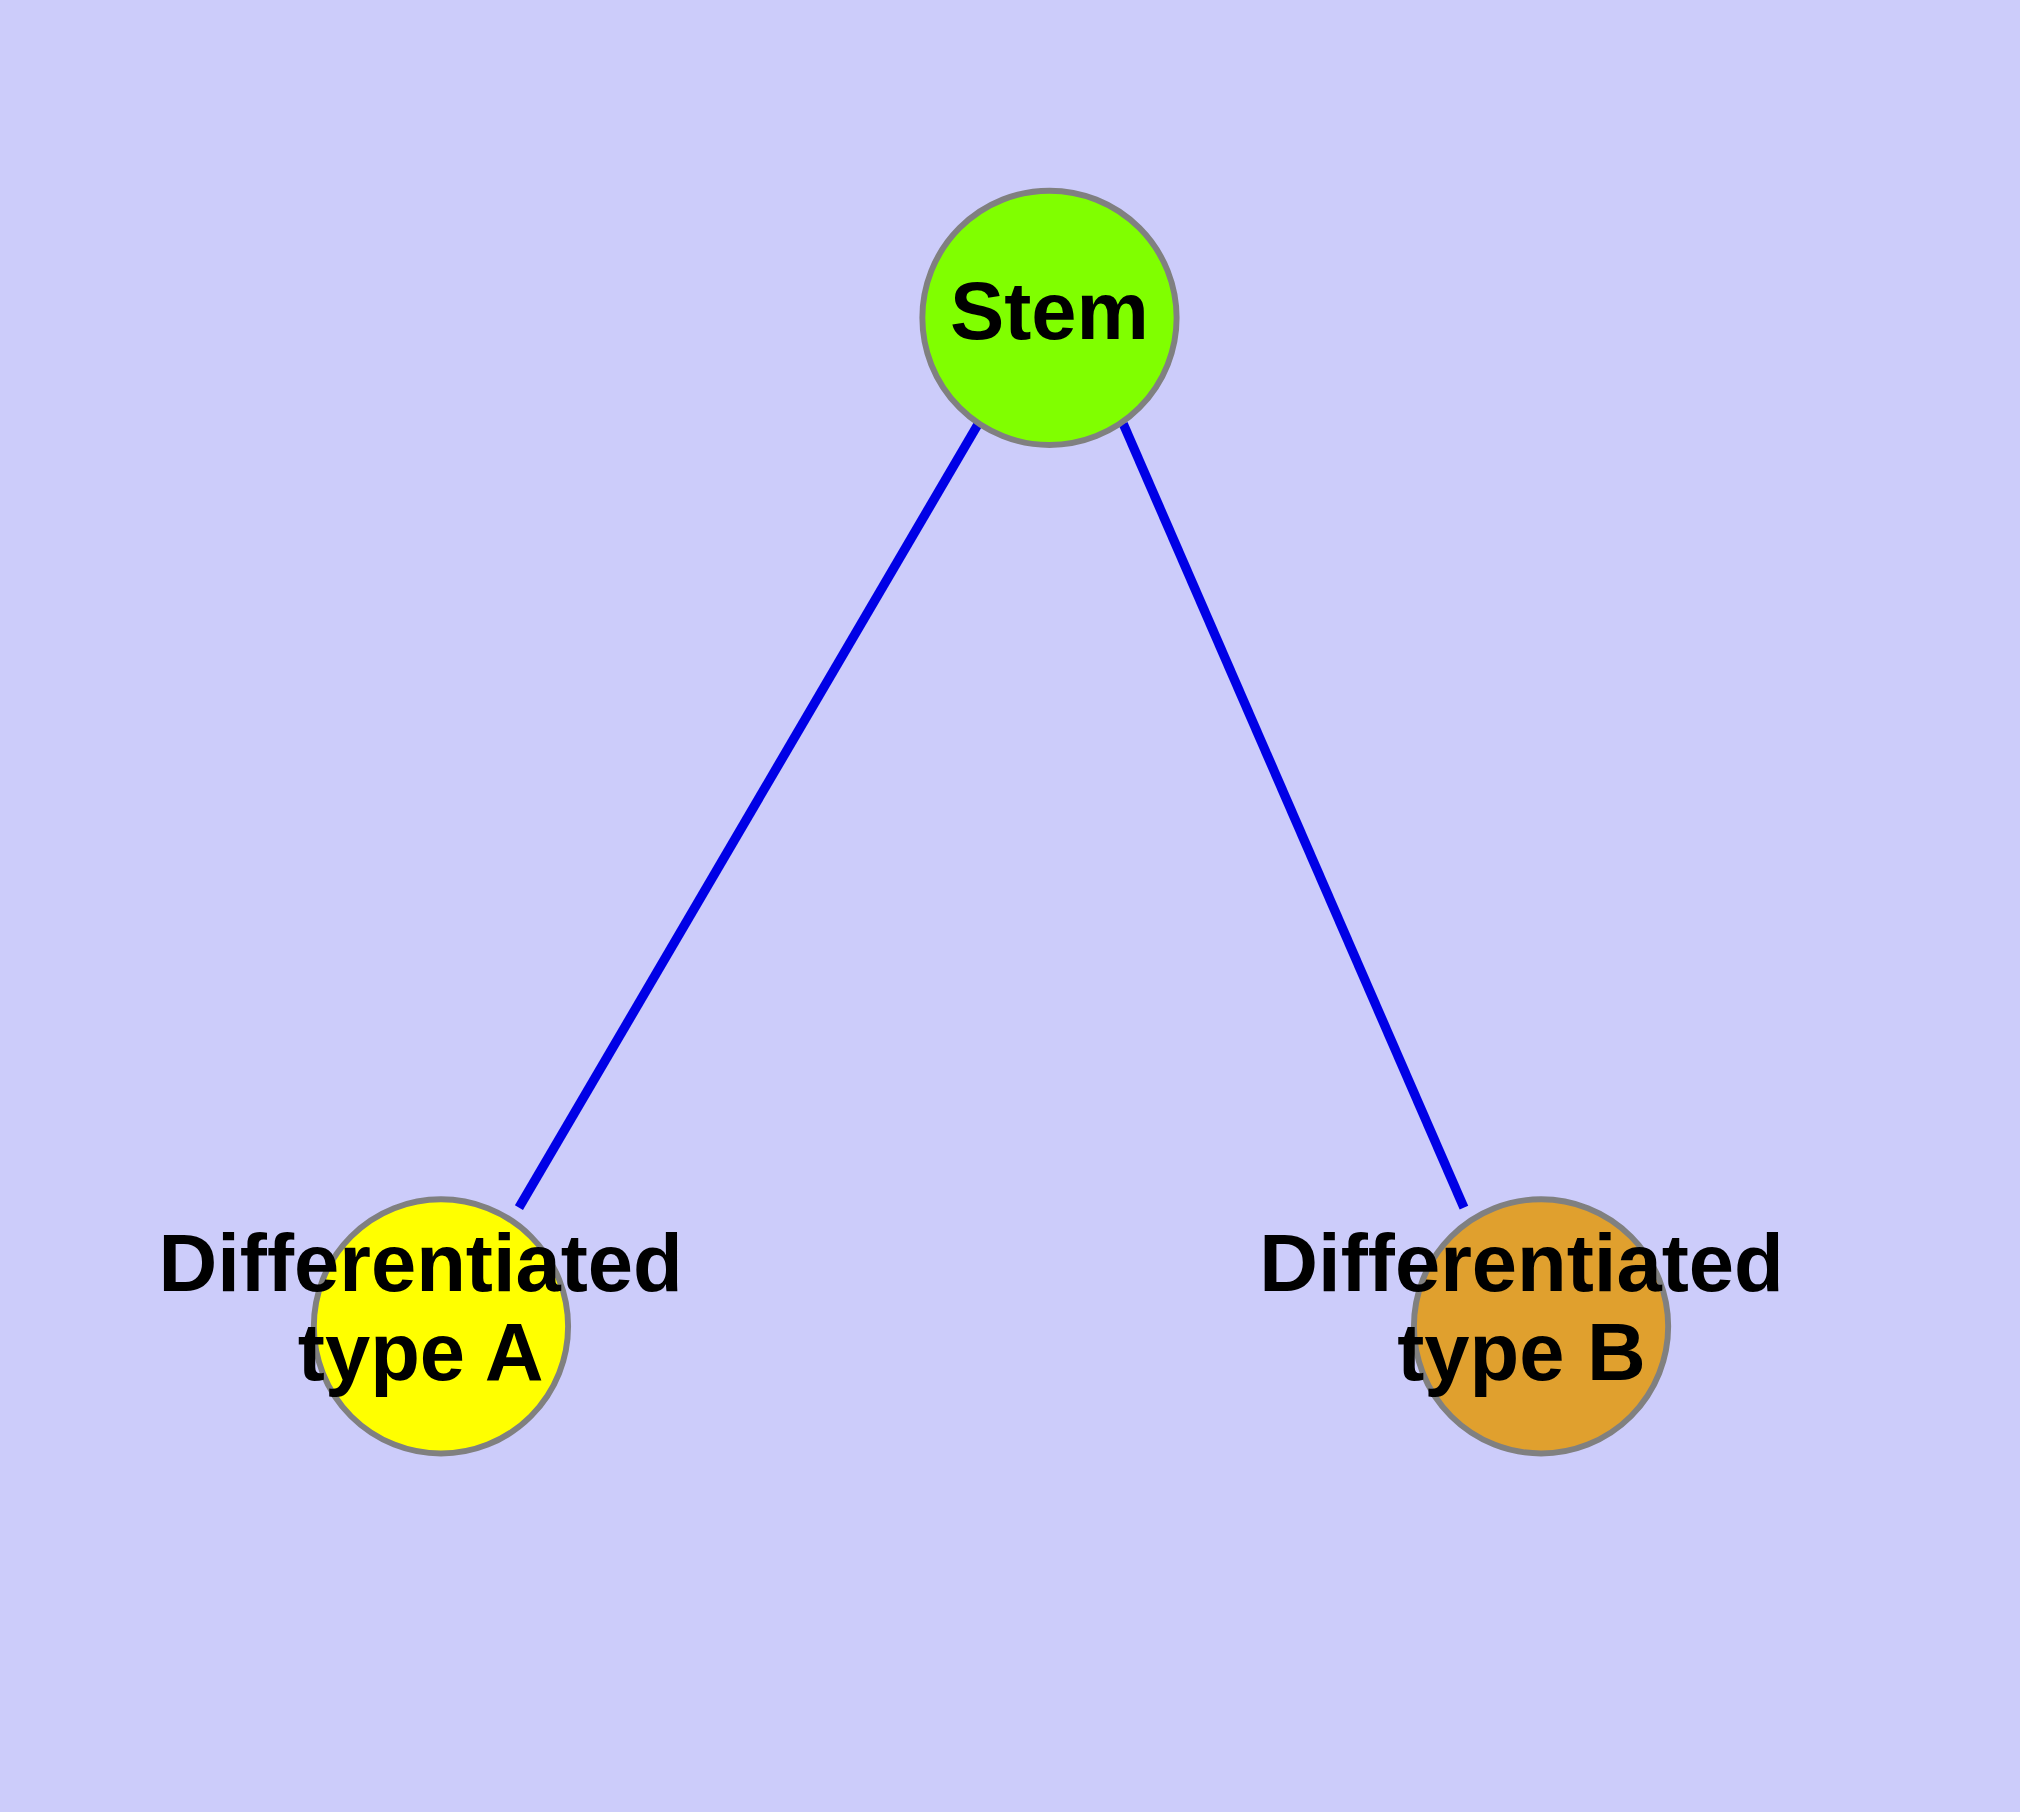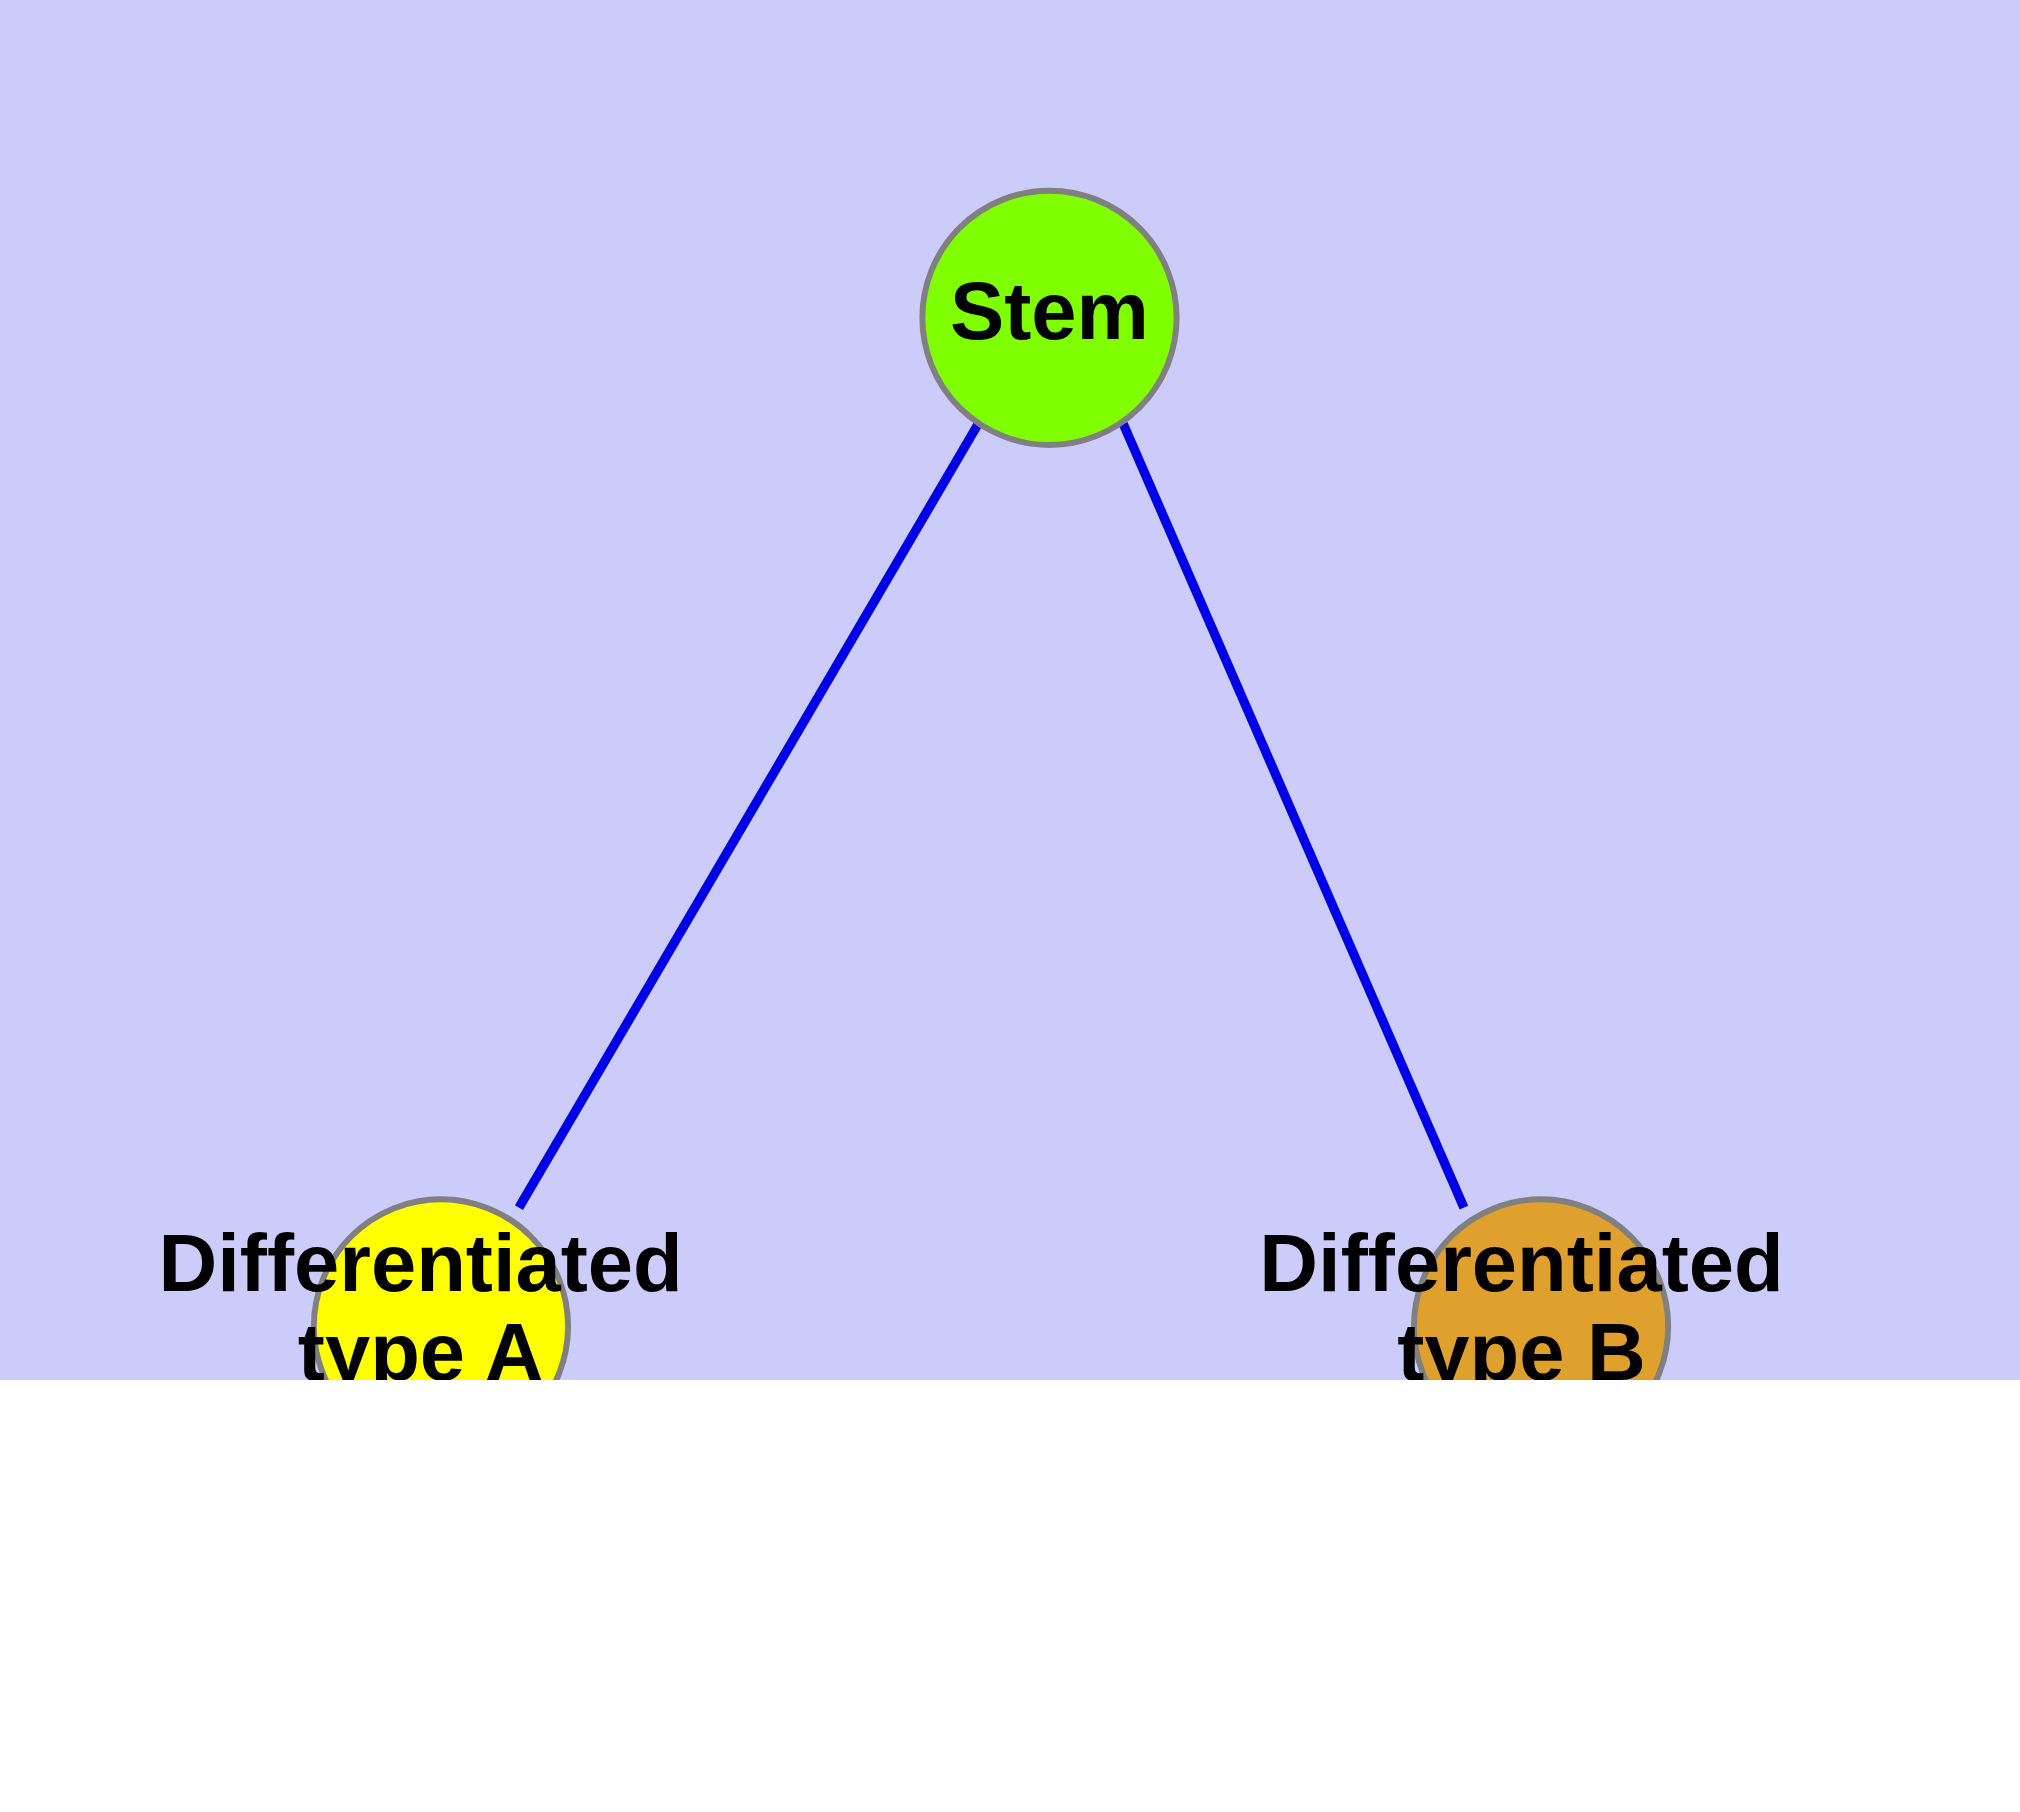--- a/index.html
+++ b/index.html
@@ -30,21 +30,21 @@
     font-family: "Liberation Sans", sans-serif;
     font-weight: bold;
     fill: #000000;
     text-anchor: middle;
     dominant-baseline: middle;
   }
 </style>
 </head>
 <body>
 
-<div id="canvas" style="width: 2021px; height: 1380px; background: rgb(204, 204, 250);">
+<div id="canvas" style="width: 2021px; height: 1812px; background: rgb(204, 204, 250);">
   <svg id="graph-svg" viewBox="0 0 2384 2138" xmlns="http://www.w3.org/2000/svg" style="width: 2021px; height: 1812px;">
 
     <rect id="bg-rect" x="0" y="0" width="2384" height="2138" fill="#ccccfa"></rect>
 
     <g id="edges-layer">
         <line x1="1154" y1="500" x2="612" y2="1425" stroke="#0000e6" stroke-width="11" stroke-linecap="butt"></line>
         <line x1="1325" y1="500" x2="1727" y2="1425" stroke="#0000e6" stroke-width="11" stroke-linecap="butt"></line>
       </g>
     <g id="nodes-layer">
         <circle cx="1238" cy="375" r="150" fill="#80ff00" stroke="#808080" stroke-width="7"></circle>

